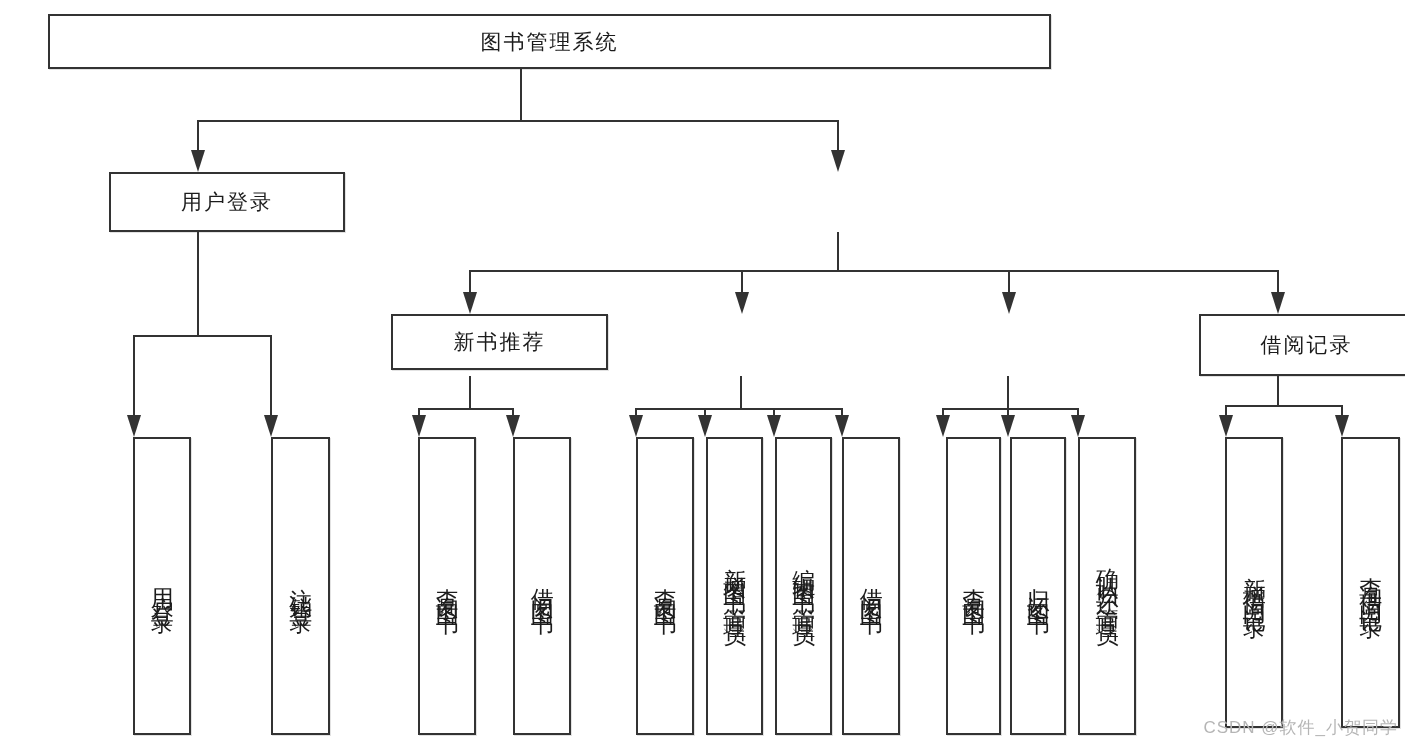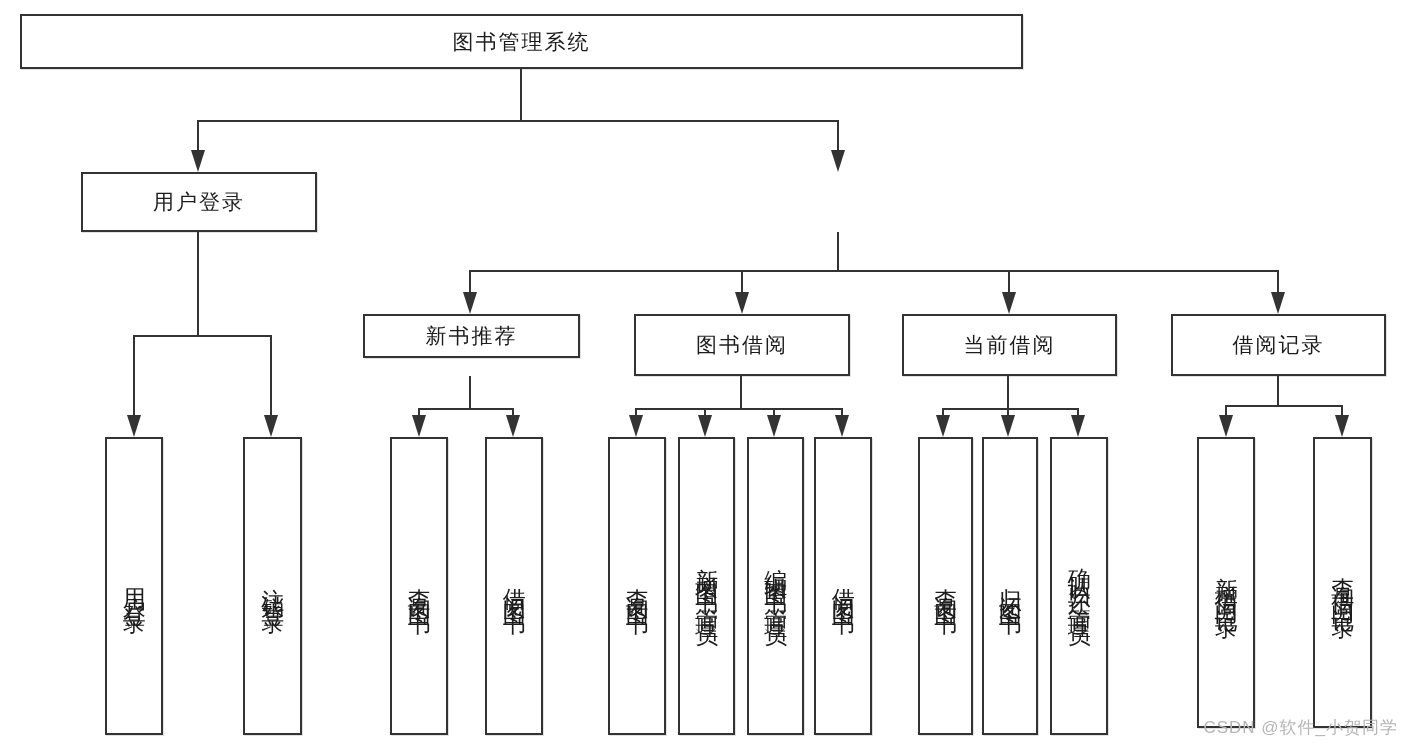--- a/index.html
+++ b/index.html
@@ -11,20 +11,21 @@
   html,body{margin:0;padding:0;background:var(--bg);}
   .stage{
     position:relative;width:1405px;height:747px;background:var(--bg);
     font-family:"Liberation Sans","DejaVu Sans",sans-serif;color:var(--text);
     overflow:hidden;
   }
   .box{
     position:absolute;border:2px solid var(--line);background:var(--bg);
     display:flex;align-items:center;justify-content:center;box-sizing:border-box;
     box-shadow:1px 1px 0 rgba(60,60,60,0.15);
+    margin-left:28px;
   }
   .box.h span{font-size:21px;letter-spacing:2px;white-space:nowrap;}
   .box.leaf span{
     writing-mode:vertical-rl;text-orientation:mixed;
     font-size:23px;letter-spacing:8px;line-height:1.1;white-space:nowrap;
   }
   .vl{position:absolute;width:2px;background:var(--line);}
   .hl{position:absolute;height:2px;background:var(--line);}
   .ah{
     position:absolute;width:0;height:0;
@@ -108,28 +109,22 @@
   <div class="ah" style="left:1335px;top:415px"></div>
 
   <div class="box h" style="left:20px;top:14px;width:1003px;height:55px">
     <span>图书管理系统</span>
   </div>
 
   <div class="box h" style="left:81px;top:172px;width:236px;height:60px">
     <span>用户登录</span>
   </div>
 
-  <div class="box h" style="left:363px;top:314px;width:217px;height:44px">
+  <div class="box h" style="left:363px;top:314px;width:217px;height:56px">
     <span>新书推荐</span>
-  </div>
-  <div class="box h" style="left:634px;top:314px;width:216px;height:62px">
-    <span>图书借阅</span>
-  </div>
-  <div class="box h" style="left:902px;top:314px;width:215px;height:62px">
-    <span>当前借阅</span>
   </div>
   <div class="box h" style="left:1171px;top:314px;width:215px;height:62px">
     <span>借阅记录</span>
   </div>
 
   <div class="box leaf" style="left:105px;top:437px;width:58px;height:298px">
     <span>用户登录</span>
   </div>
   <div class="box leaf" style="left:243px;top:437px;width:59px;height:298px">
     <span>注销登录</span>

